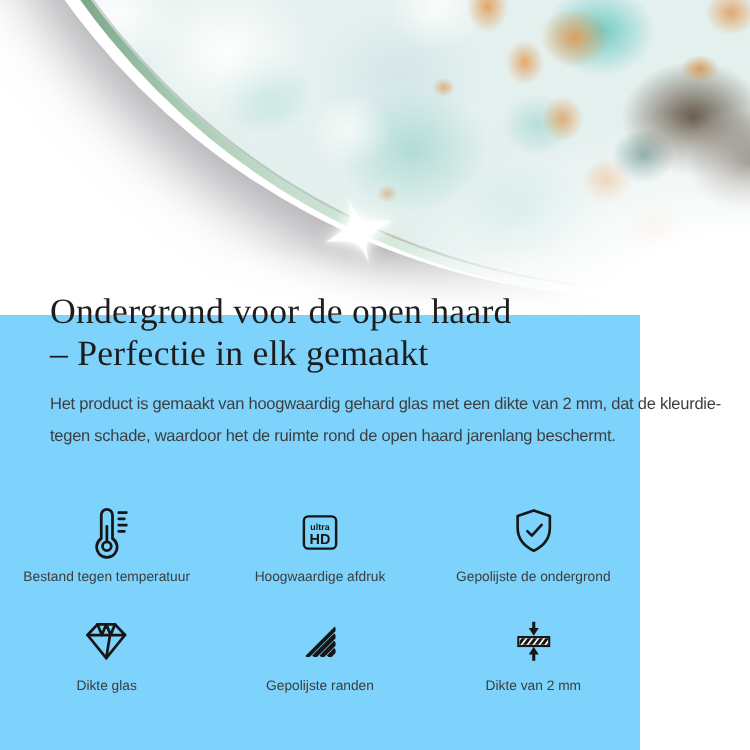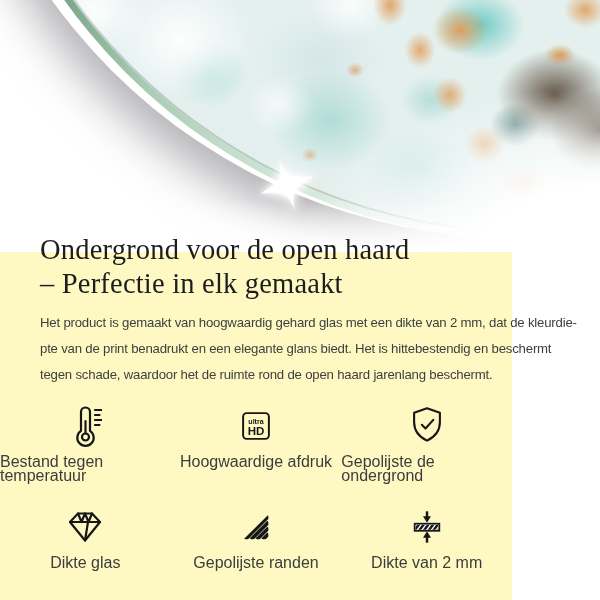--- a/index.html
+++ b/index.html
@@ -4,21 +4,21 @@
 <style>
   * { box-sizing: border-box; margin: 0; padding: 0; }
   html, body { width: 600px; height: 600px; }
   body {
     background: #ffffff;
     font-family: "Liberation Sans", "DejaVu Sans", sans-serif;
     color: #1d1d1d;
     overflow: hidden;
     position: relative;
   }
-  .stage { position: absolute; inset: 0; width: 512px; height: 600px; background: #fef9c3; }
+  .stage { position: absolute; inset: 0; width: 512px; height: 600px; background: #7dd3fc; }
 
   
   .hero { position: absolute; top: 0; left: 0; width: 600px; height: 252px; overflow: hidden; background: #fff; }
 
   .plate-shadow {
     position: absolute; left: -56px; top: -906px; width: 1144px; height: 1144px;
     border-radius: 50%;
     box-shadow: -6px 22px 46px 2px rgba(104,104,112,0.50);
   }
   .plate {
@@ -96,21 +96,21 @@
   }
   .paragraph .pline { display: block; white-space: nowrap; }
 
   
   .features {
     position: absolute; left: 0; right: 0; top: 402px;
     display: grid; grid-template-columns: repeat(3, 1fr); row-gap: 20px;
   }
   .feature { display: flex; flex-direction: column; align-items: center; }
   .ficon { height: 48px; display: flex; align-items: center; justify-content: flex-start; }
-  .flabel { margin-top: 5px; font-size: 16px; line-height: 14px; color: #3c3c3c; }
+  .flabel { margin-top: 5px; font-size: 11px; line-height: 14px; color: #3c3c3c; }
   .icon-stroke { stroke: #161616; fill: none; stroke-width: 2.2; stroke-linecap: round; stroke-linejoin: round; }
 </style>
 </head>
 <body>
 
 <div class="stage">
 
   <div class="hero">
     <div class="plate-shadow"></div>
     <div class="plate">
@@ -122,21 +122,20 @@
     </svg>
   </div>
 
   <h1 class="heading">
     <span class="line">Ondergrond voor de open haard</span>
     <span class="line">– Perfectie in elk gemaakt</span>
   </h1>
 
   <p class="paragraph">
     <span class="pline">Het product is gemaakt van hoogwaardig gehard glas met een dikte van 2 mm, dat de kleurdie-</span>
-    <span class="pline">pte van de print benadrukt en een elegante glans biedt. Het is hittebestendig en beschermt</span>
     <span class="pline">tegen schade, waardoor het de ruimte rond de open haard jarenlang beschermt.</span>
   </p>
 
   <div class="features">
 
     <div class="feature">
       <div class="ficon">
         <svg width="34" height="44" viewBox="0 0 34 44">
           <path class="icon-stroke" d="M13 8 a4.5 4.5 0 0 1 9 0 V26.8 a8.2 8.2 0 1 1 -9 0 Z"></path>
           <circle class="icon-stroke" cx="17.5" cy="33" r="3.5"></circle>

